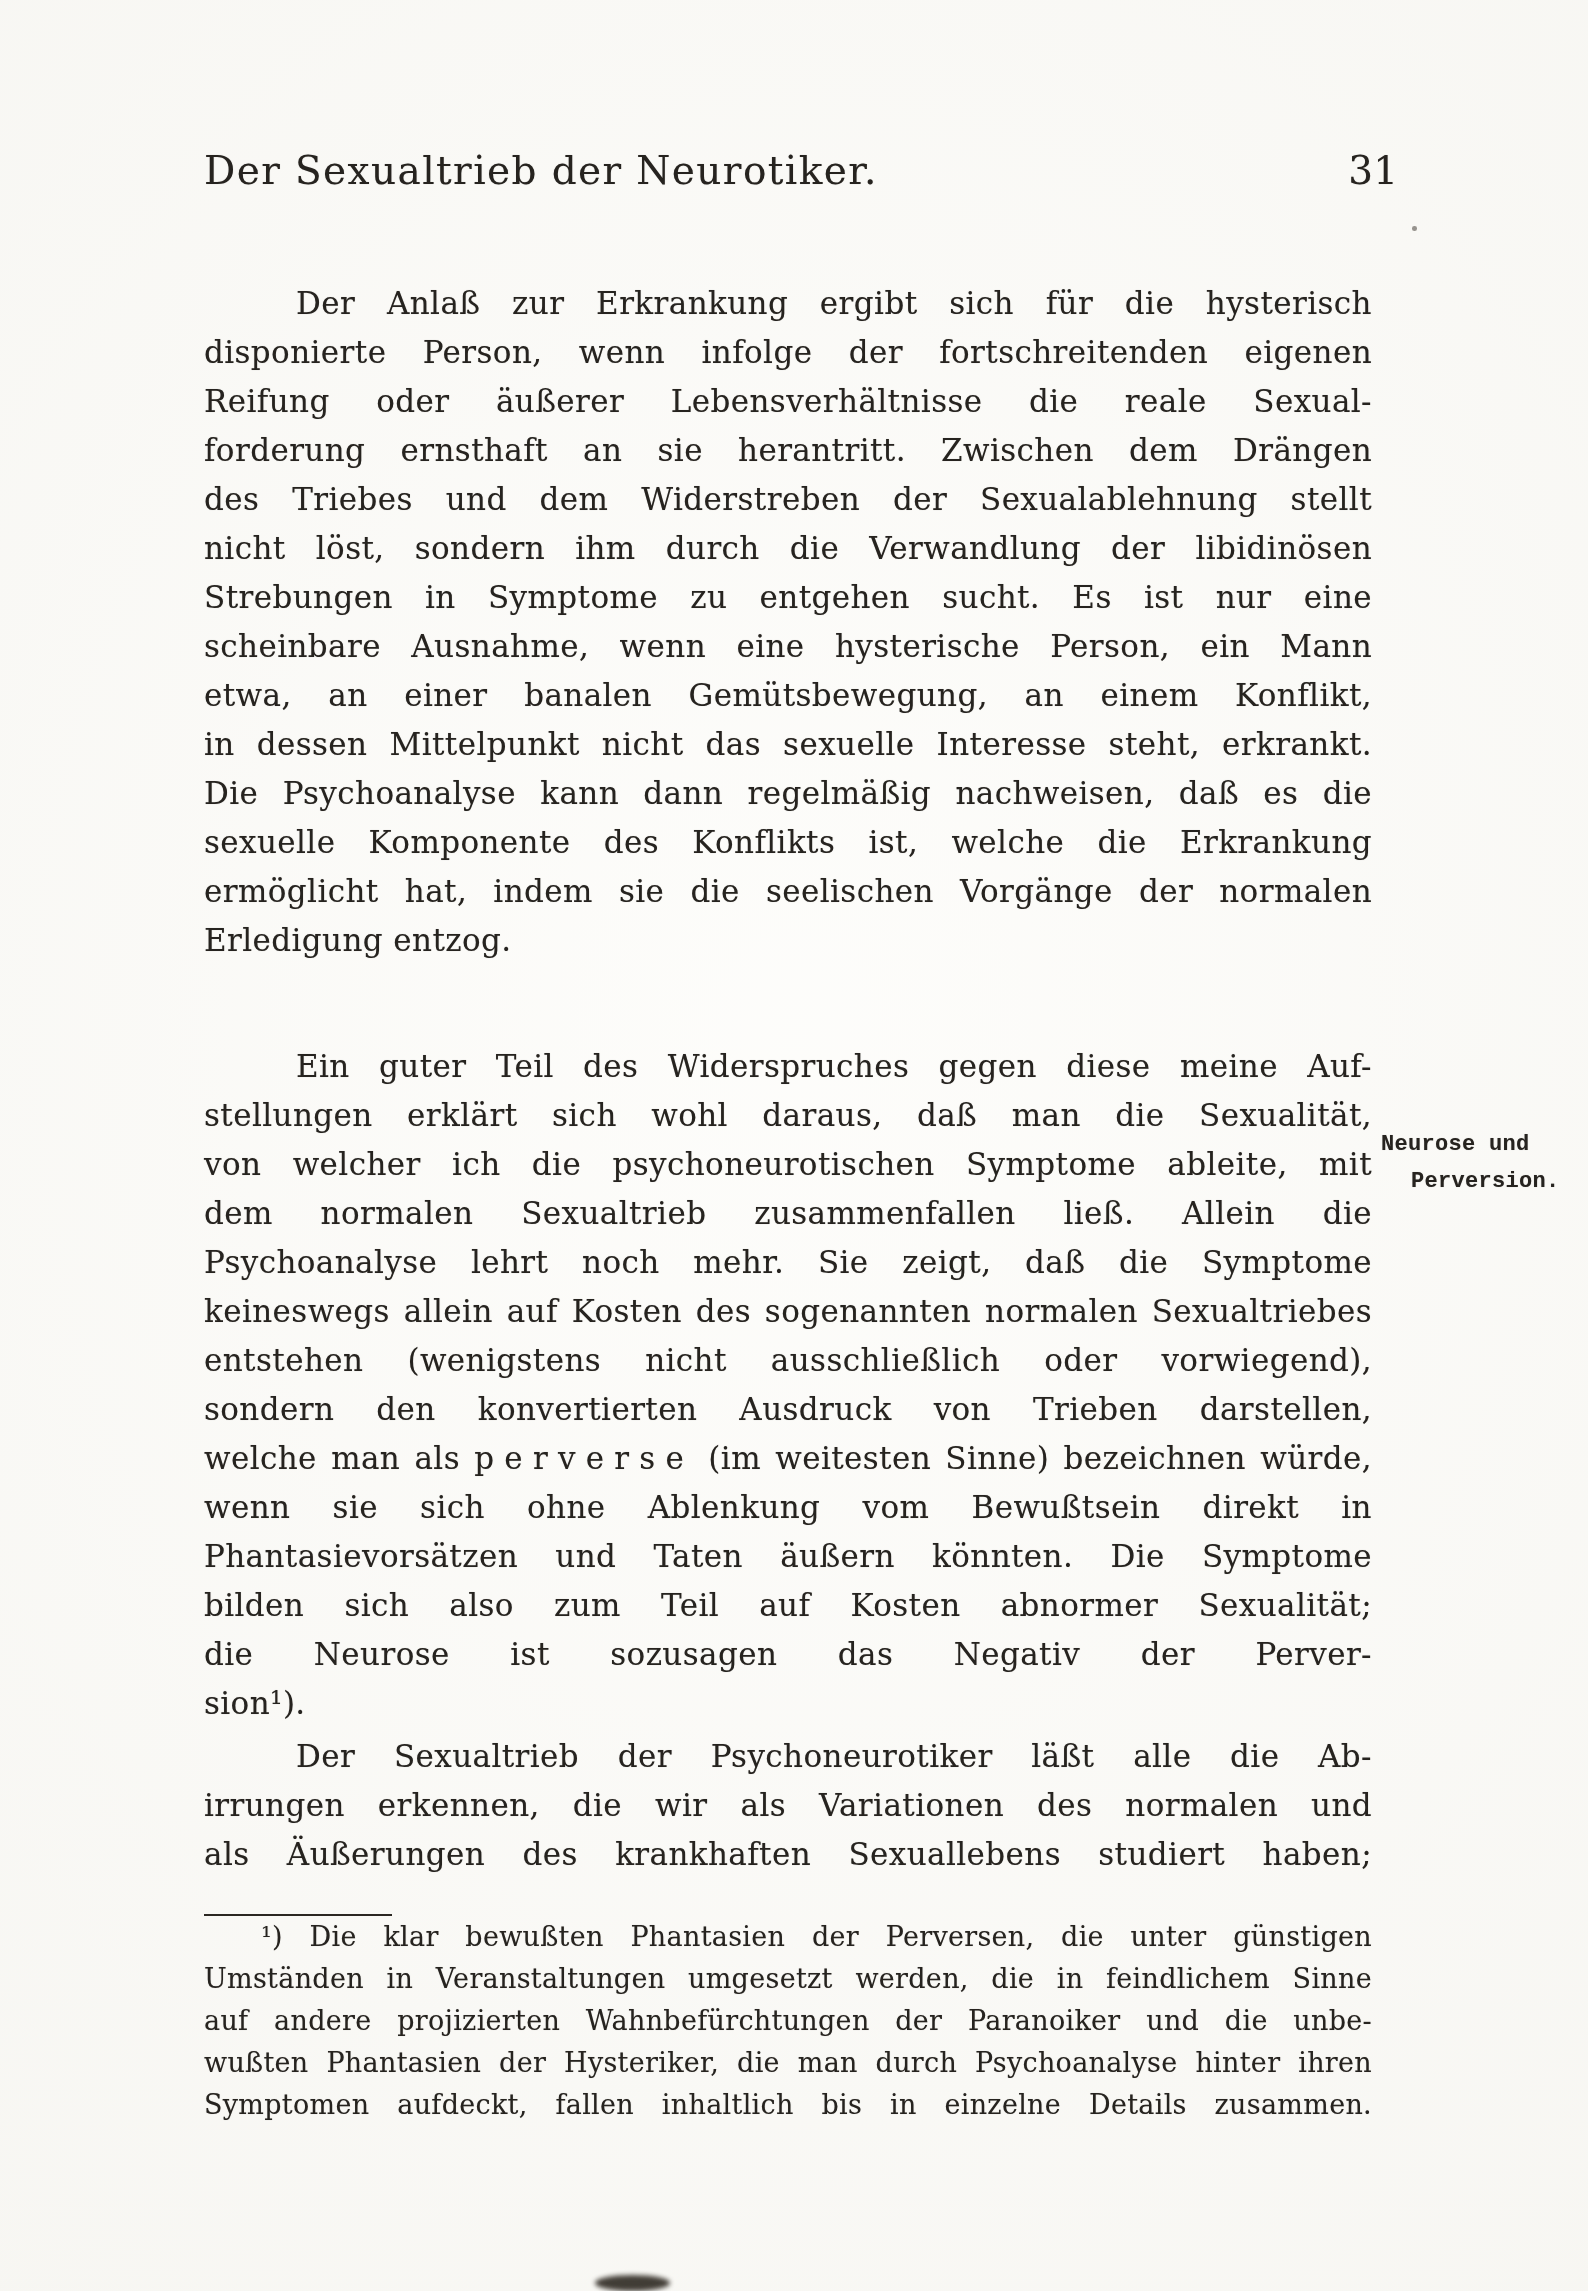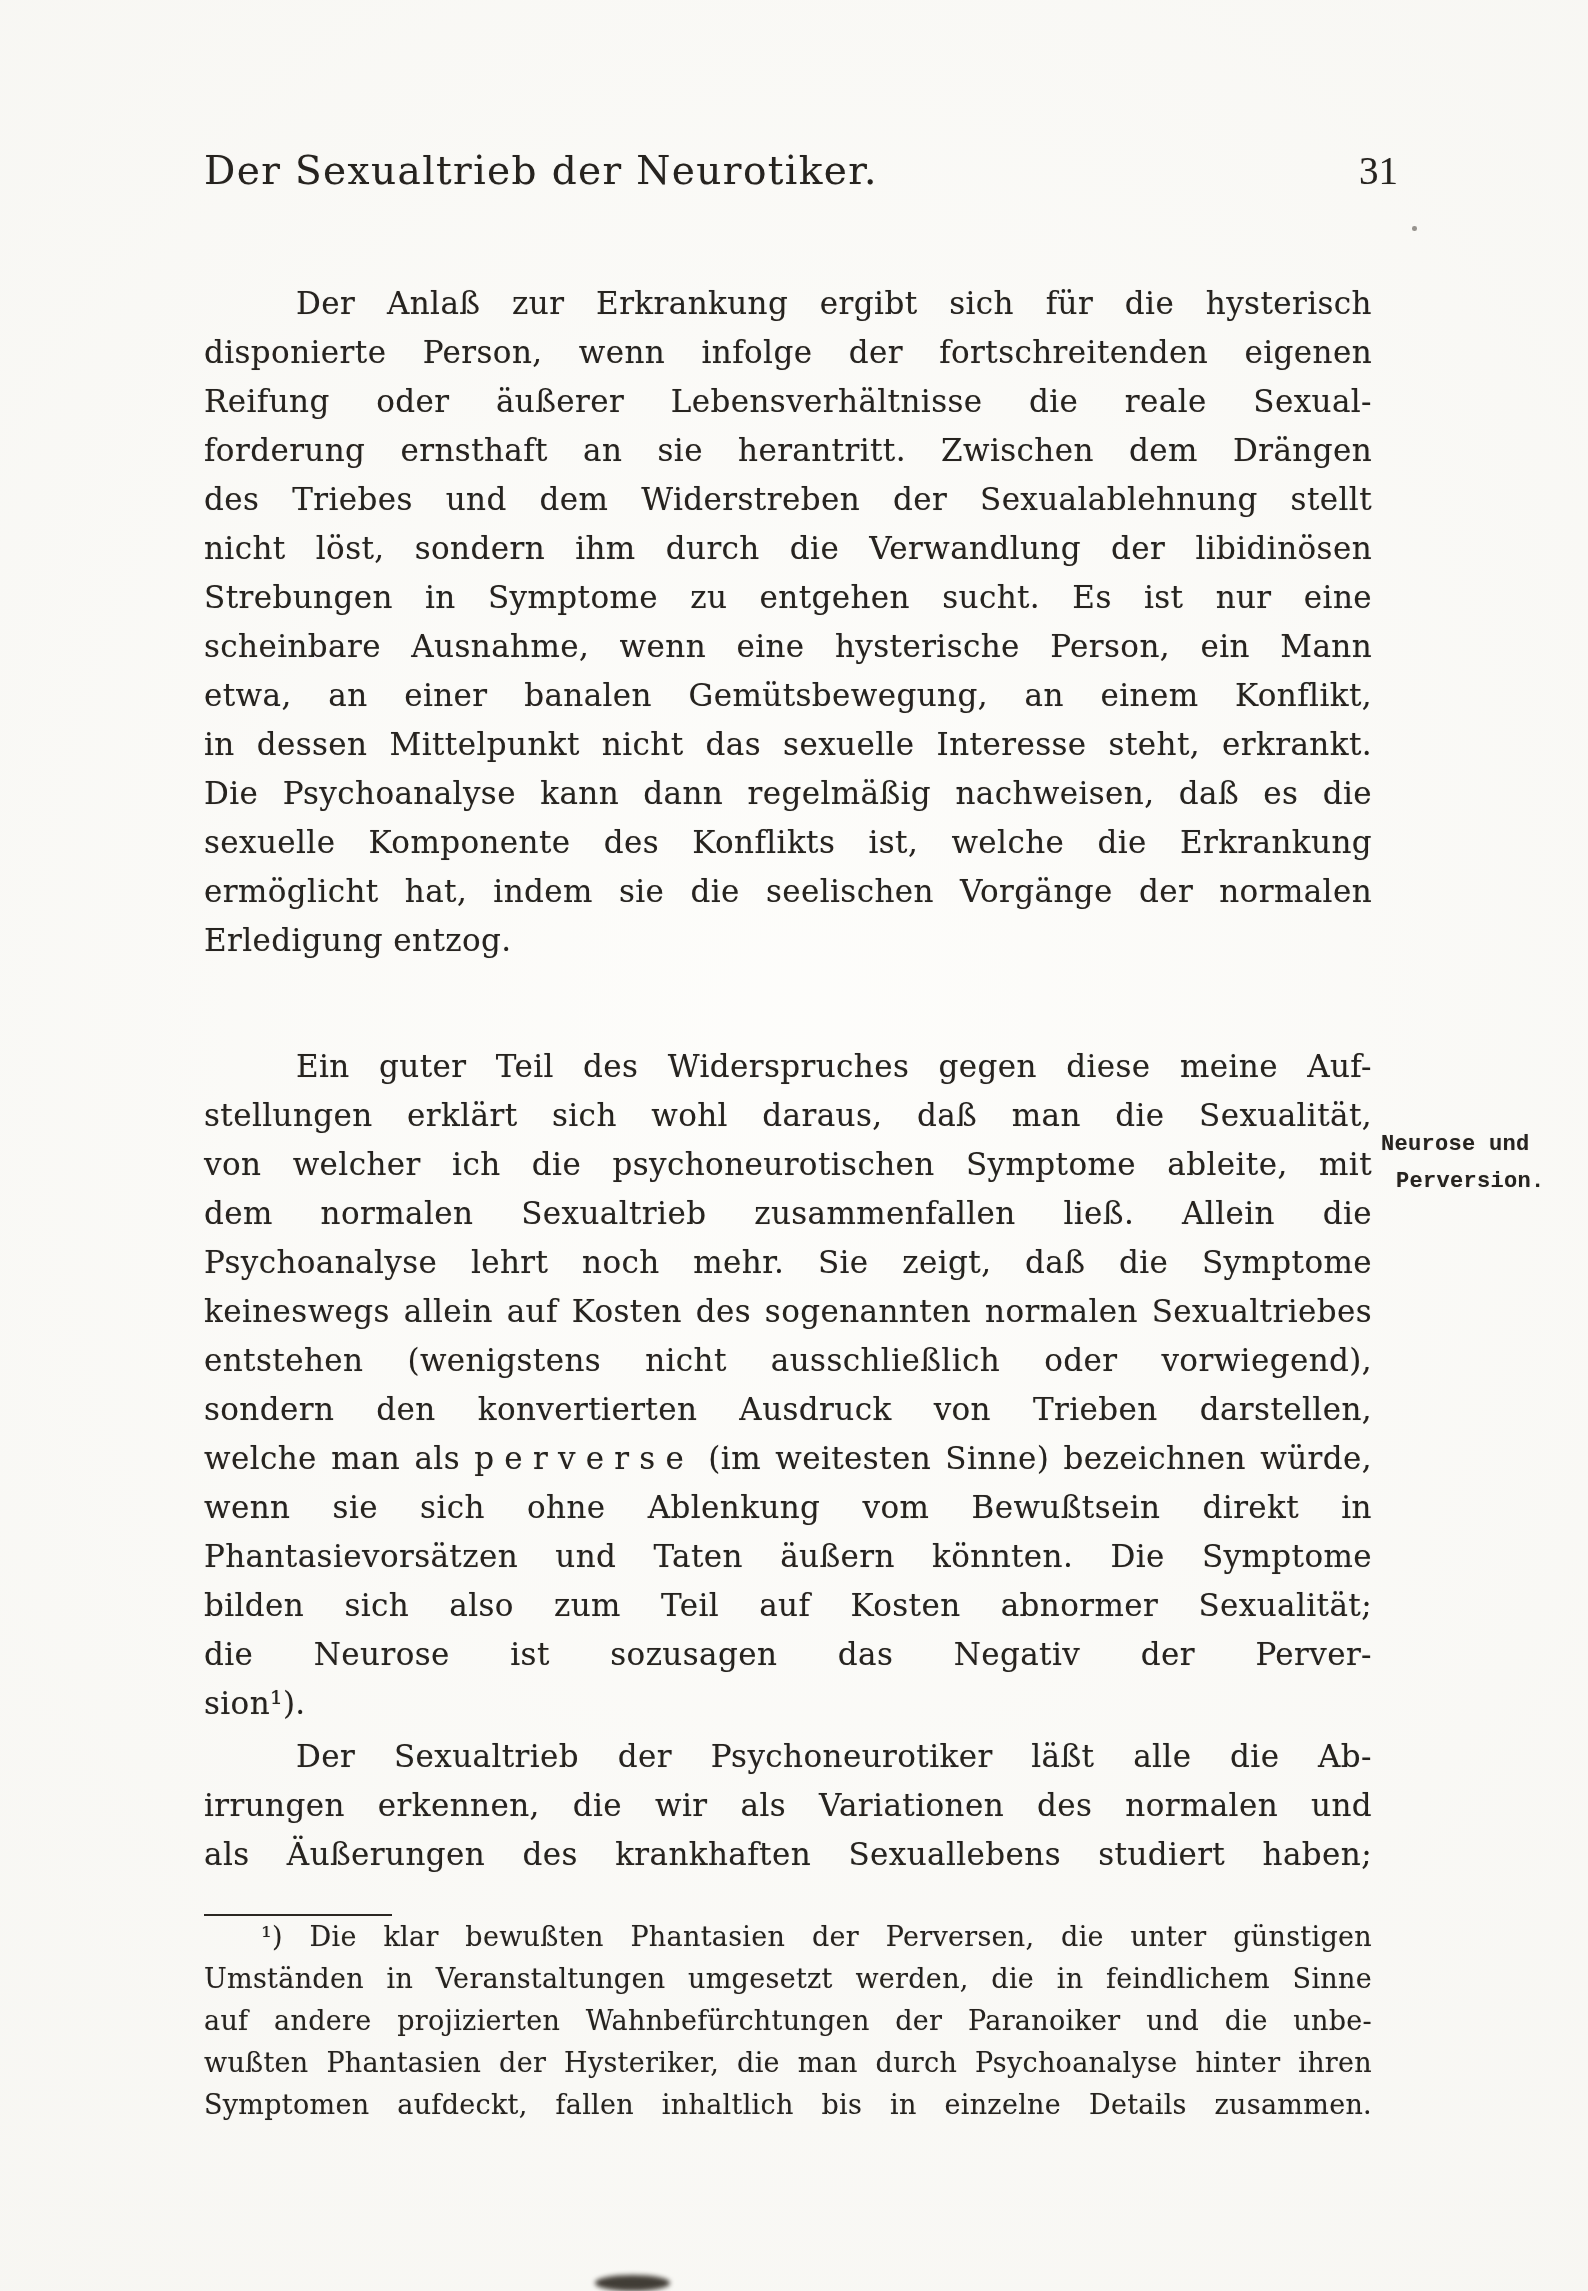--- a/index.html
+++ b/index.html
@@ -22,21 +22,20 @@
   
   .header {
     position: absolute;
     left: 204px; top: 148px; width: 1168px;
     font-size: 39px; letter-spacing: 1.4px;
     text-align: left;
   }
   .page-number {
     position: absolute; right: -26px; top: 0;
     letter-spacing: 0;
-    font-family: Liberation Serif, serif;
   }
 
   
   .main-col {
     position: absolute;
     left: 204px; top: 279px; width: 1168px;
     font-size: 31px; line-height: 49px;
     letter-spacing: 0.4px;
   }
   .ln { text-align: justify; text-align-last: justify; white-space: normal; }
@@ -48,21 +47,21 @@
 
   
   .margin-note {
     position: absolute;
     left: 1381px; top: 1126px; width: 208px;
     font-weight: bold;
     font-size: 22px; line-height: 37px;
     letter-spacing: 0.3px;
     font-family: Liberation Mono, monospace;
   }
-  .margin-note .mn2 { margin-left: 15px; }
+  .margin-note .mn2 { margin-left: 30px; }
 
   
   .footnote-rule {
     margin: 35px 0 0 0;
     width: 188px; height: 0;
     border-top: 2.8px solid #2b2722;
   }
   .footnote {
     font-size: 27px; line-height: 42px;
     letter-spacing: 0.3px;

